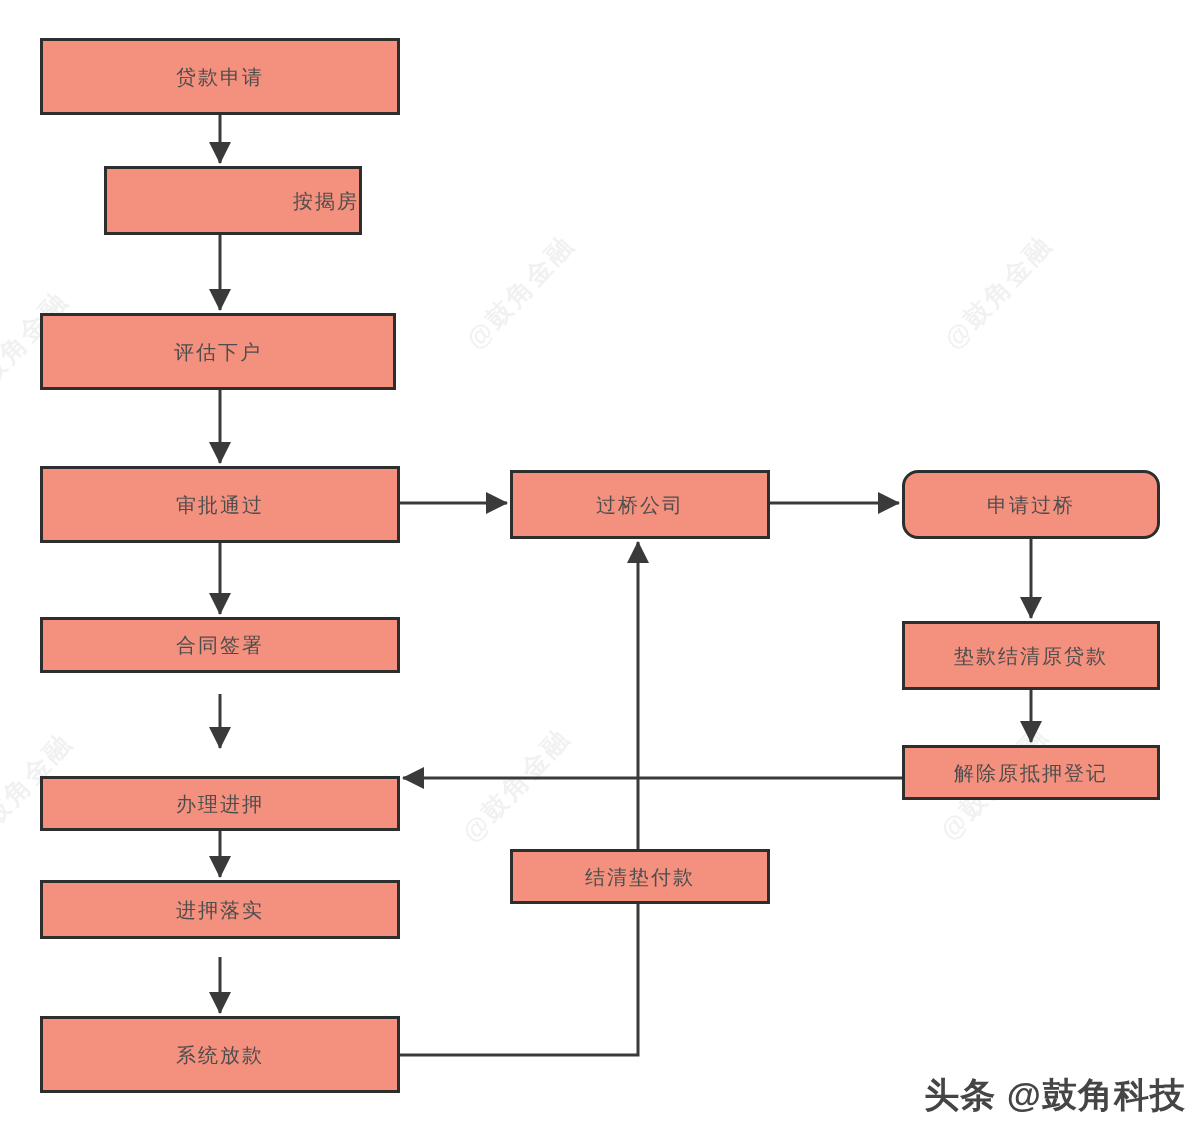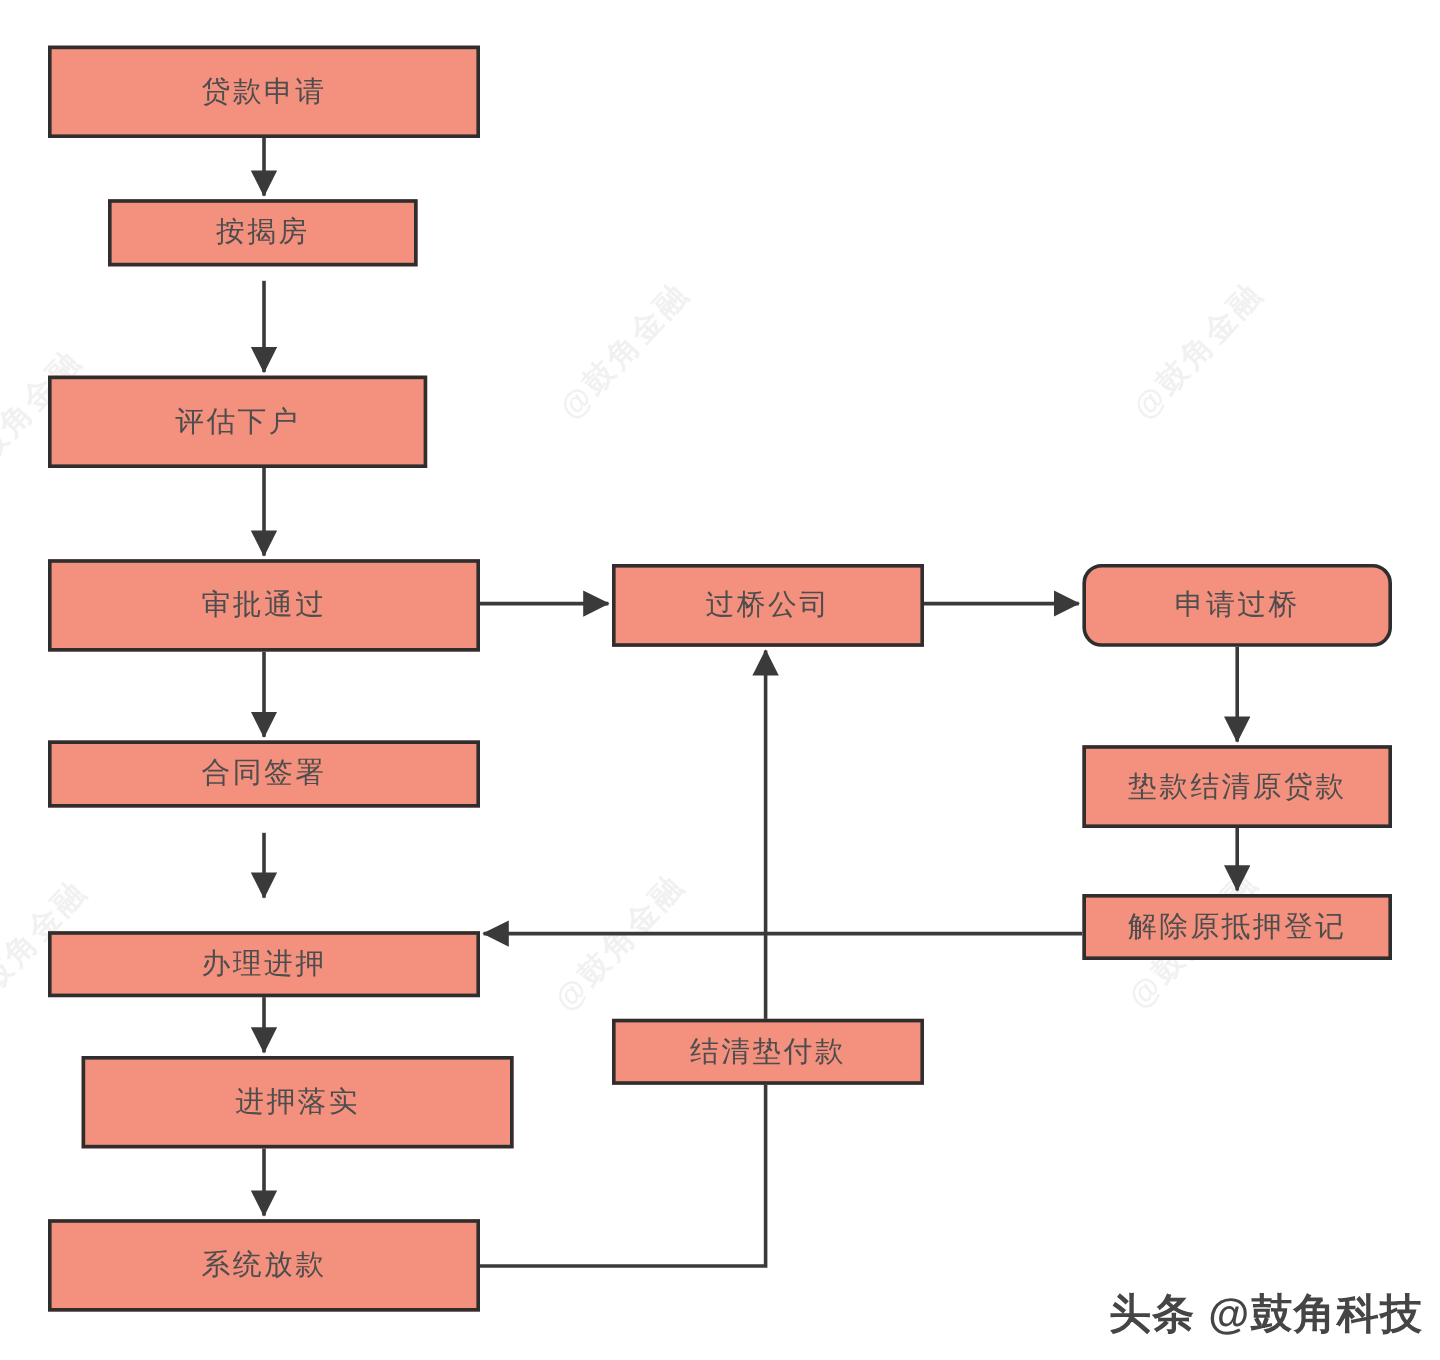--- a/index.html
+++ b/index.html
@@ -36,21 +36,21 @@
     position: absolute;
     box-sizing: border-box;
     background: #F4907E;
     border: 3px solid #2e2e2e;
     display: flex;
     align-items: center;
     justify-content: center;
   }
   .node span {
     color: #4d4d4d;
-    font-size: 24px;
+    font-size: 20px;
     letter-spacing: 2px;
     line-height: 1;
     white-space: nowrap;
   }
   .credit {
     position: absolute;
     right: 14px;
     top: 1072px;
     z-index: 3;
     font-size: 35px;
@@ -95,36 +95,36 @@
       <path d="M1031,690 L1031,742" marker-end="url(#arrow)"></path>
       <path d="M902,778 L403,778" marker-end="url(#arrow)"></path>
       <path d="M400,1055 L638,1055 L638,542" marker-end="url(#arrow)"></path>
     </g>
   </svg>
 
   <div class="node-layer">
       <div class="node" style="left: 40px; top: 38px; width: 360px; height: 77px;">
         <span>贷款申请</span>
       </div>
-      <div class="node" style="left: 90px; top: 166px; width: 258px; height: 56px;">
+      <div class="node" style="left: 104px; top: 166px; width: 258px; height: 69px; justify-content: flex-end;">
         <span>按揭房</span>
       </div>
-      <div class="node" style="left: 40px; top: 313px; width: 316px; height: 77px;">
+      <div class="node" style="left: 40px; top: 313px; width: 356px; height: 77px;">
         <span>评估下户</span>
       </div>
       <div class="node" style="left: 40px; top: 466px; width: 360px; height: 77px;">
         <span>审批通过</span>
       </div>
       <div class="node" style="left: 40px; top: 617px; width: 360px; height: 56px;">
         <span>合同签署</span>
       </div>
       <div class="node" style="left: 40px; top: 776px; width: 360px; height: 55px;">
         <span>办理进押</span>
       </div>
-      <div class="node" style="left: 40px; top: 880px; width: 360px; height: 77px; margin-left: 28px;">
+      <div class="node" style="left: 40px; top: 880px; width: 360px; height: 59px;">
         <span>进押落实</span>
       </div>
       <div class="node" style="left: 40px; top: 1016px; width: 360px; height: 77px;">
         <span>系统放款</span>
       </div>
       <div class="node" style="left: 510px; top: 470px; width: 260px; height: 69px;">
         <span>过桥公司</span>
       </div>
       <div class="node" style="left: 510px; top: 849px; width: 260px; height: 55px;">
         <span>结清垫付款</span>

